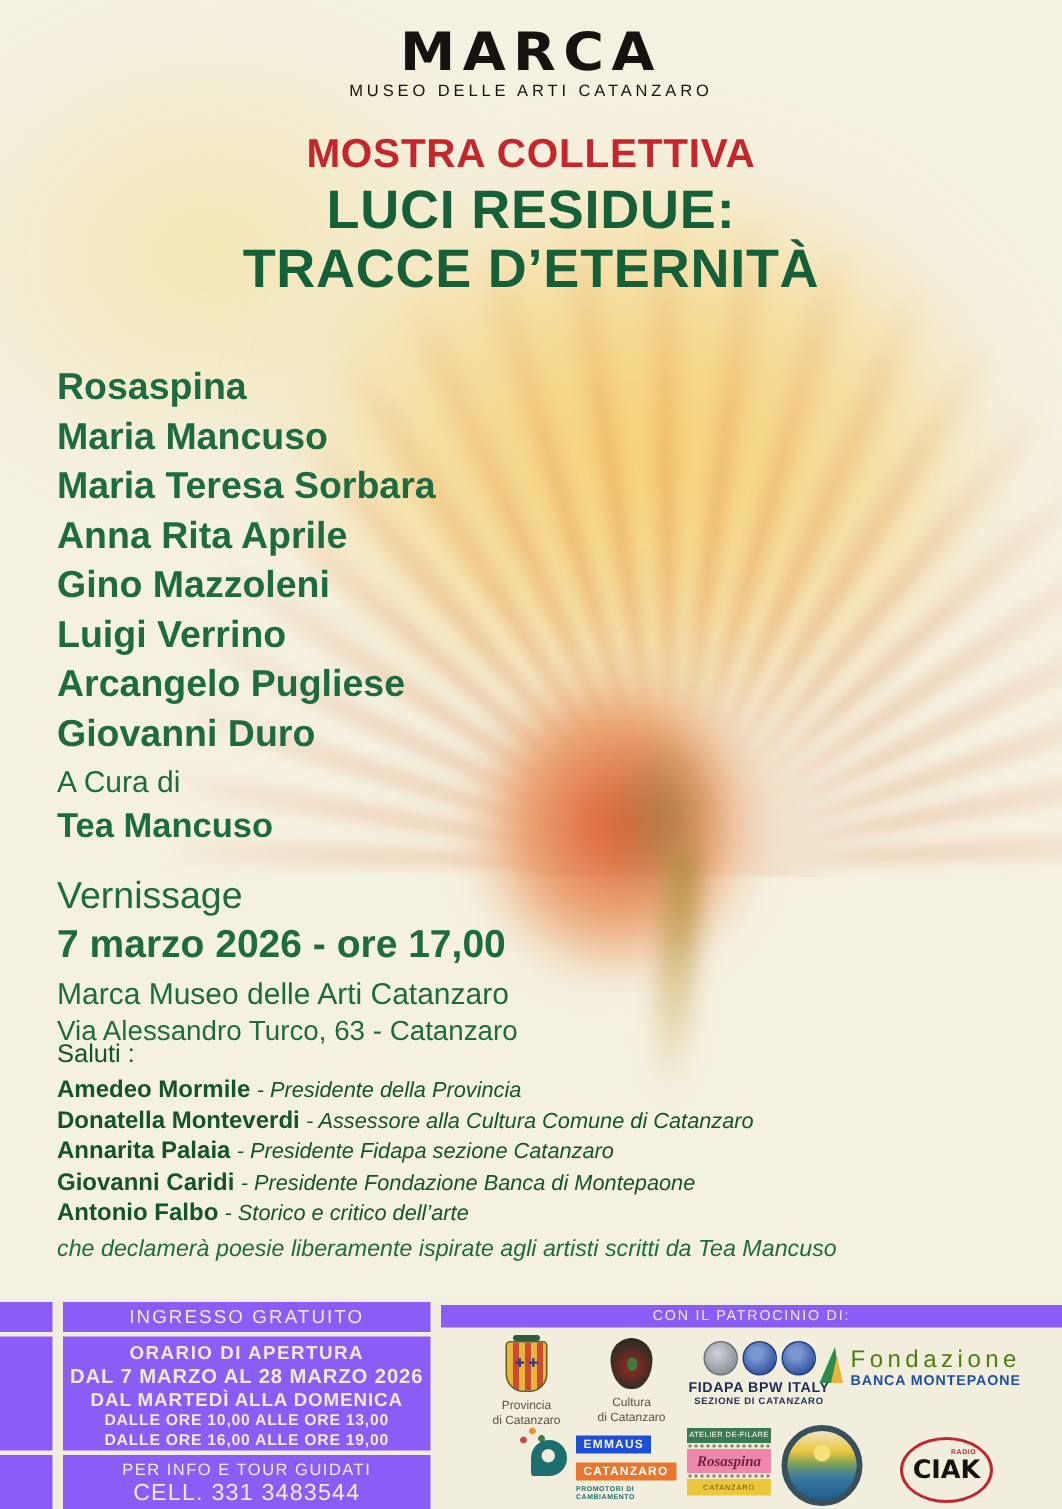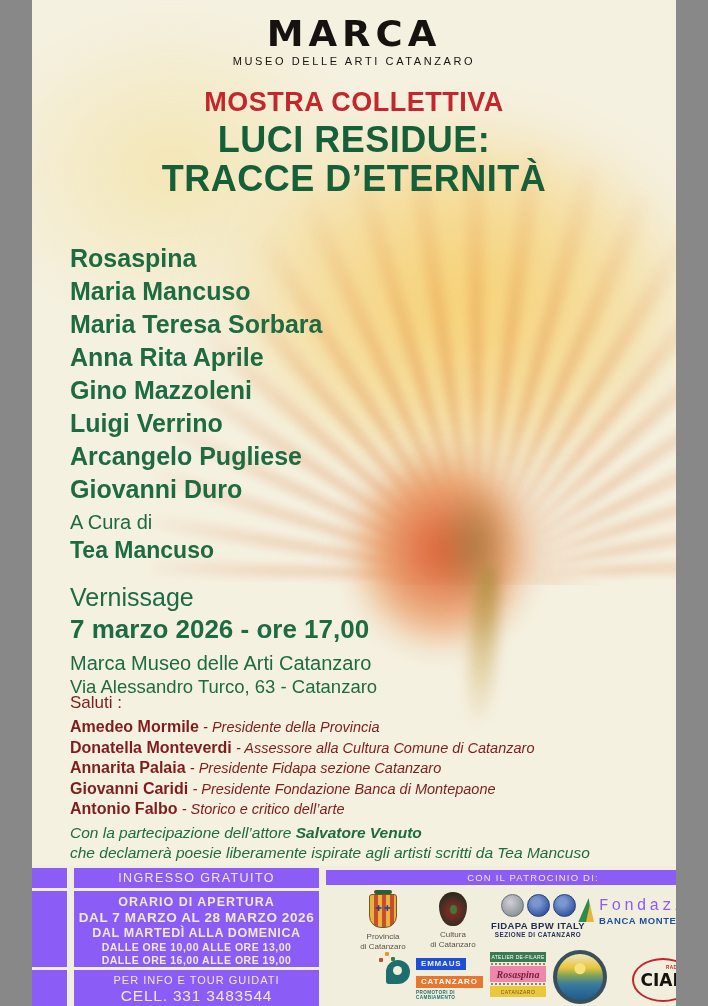--- a/index.html
+++ b/index.html
@@ -1,17 +1,17 @@
 <!DOCTYPE html>
 <html><head>
 <meta charset="utf-8">
 <style>
   html,body { margin:0; padding:0; background:#888; }
   .poster {
-    position:relative; width:644px; height:1006px; margin:0 auto;
+    position:relative; width:708px; height:1006px; margin:0 auto;
     background:#f5f1e1; overflow:hidden;
     font-family:"Liberation Sans", sans-serif;
   }
   
   .bloom { position:absolute; pointer-events:none; }
   .bloom-warm-tl {
     left:-120px; top:-40px; width:520px; height:420px; border-radius:50%;
     background:radial-gradient(closest-side, rgba(243,220,140,.55), rgba(243,220,140,0) 75%);
     filter:blur(20px);
   }
@@ -72,21 +72,21 @@
   
   .curator { position:absolute; left:38px; top:511px; color:#1e6b42; }
   .curator-label { font-size:20px; }
   .curator-name { font-size:23px; font-weight:bold; margin-top:3px; }
   .vernissage { position:absolute; left:38px; top:583px; color:#1e6b42; }
   .vern-label { font-size:25px; }
   .vern-date  { font-size:26px; font-weight:bold; margin-top:2px; }
   .vern-venue { font-size:20px; margin-top:7px; }
   .vern-addr  { font-size:18.5px; margin-top:1px; }
   
-  .saluti { position:absolute; left:38px; top:693px; color:#7f1d1d; }
+  .saluti { position:absolute; left:38px; top:693px; color:#14532d; }
   .saluti-label { font-size:17px; margin-bottom:4px; }
   .saluto { font-size:15px; line-height:19.5px; }
   .saluto .s-name { font-weight:bold; font-size:16px; }
   .saluto .s-role { font-style:italic; font-size:14.5px; }
   
   .participation { position:absolute; left:38px; top:823px; color:#1e6b42; font-style:italic; font-size:15.5px; line-height:19.5px; }
   .participation .p-actor { font-weight:bold; }
   
   .footer { position:absolute; left:0; top:866px; width:708px; height:140px; background:#f2eedd; }
   .gbox { position:absolute; background:#8b5cf6; color:#efe9d2; text-align:center; overflow:hidden; }
@@ -129,21 +129,21 @@
   .fid-l1 { font-weight:bold; font-size:9.5px; color:#1d2b56; margin-top:3px; letter-spacing:.4px; }
   .fid-l2 { font-size:6.3px; color:#1d2b56; letter-spacing:.5px; font-weight:bold; }
   .l-fondazione { left:548px; top:32px; width:158px; text-align:left; }
   .fond-row { display:flex; align-items:flex-start; gap:5px; }
   .leaf { width:14px; height:24px; position:relative; flex:0 0 auto; }
   .leaf:before { content:""; position:absolute; left:0; top:0; width:0; height:0;
     border-left:7px solid transparent; border-right:7px solid transparent; border-bottom:24px solid #2e8b4f;
     transform:skewX(-8deg); }
   .leaf:after { content:""; position:absolute; left:6px; top:6px; width:0; height:0;
     border-left:4px solid transparent; border-right:4px solid transparent; border-bottom:18px solid #e8b53a; }
-  .fond-l1 { font-family:Liberation Mono, monospace; font-size:16px; letter-spacing:3px; color:#8b5cf6; line-height:17px; }
+  .fond-l1 { font-family:Liberation Sans, sans-serif; font-size:16px; letter-spacing:3px; color:#4d7c0f; line-height:17px; }
   .fond-l2 { font-weight:bold; font-size:9.5px; color:#1d4f9e; letter-spacing:.6px; }
   .l-emmaus { left:352px; top:86px; width:104px; text-align:left; }
   .em-row { display:flex; gap:4px; }
   .hand { width:28px; height:34px; position:relative; flex:0 0 auto; }
   .hand:before { content:""; position:absolute; left:2px; top:8px; width:24px; height:24px;
     background:#1d6e6e; border-radius:50% 50% 50% 10%; }
   .hand:after { content:""; position:absolute; left:9px; top:14px; width:9px; height:9px;
     background:#f2eedd; border-radius:50%; }
   .leaves { position:absolute; left:-6px; top:-2px; width:18px; height:14px;
     background:
@@ -238,21 +238,20 @@
       <span class="s-name">Giovanni Caridi</span>
       <span class="s-role">- Presidente Fondazione Banca di Montepaone</span>
     </div>
     <div class="saluto">
       <span class="s-name">Antonio Falbo</span>
       <span class="s-role">- Storico e critico dell’arte</span>
     </div>
   </div>
 
   <div class="participation">
-    <div><span>Con la partecipazione dell’attore </span><span class="p-actor">Salvatore Venuto</span></div>
     <div>che declamerà poesie liberamente ispirate agli artisti scritti da Tea Mancuso</div>
   </div>
 
   <div class="footer">
     <div class="gbox stub1"></div>
     <div class="gbox stub2"></div>
     <div class="gbox stub3"></div>
 
     <div class="gbox free">INGRESSO GRATUITO</div>
 

